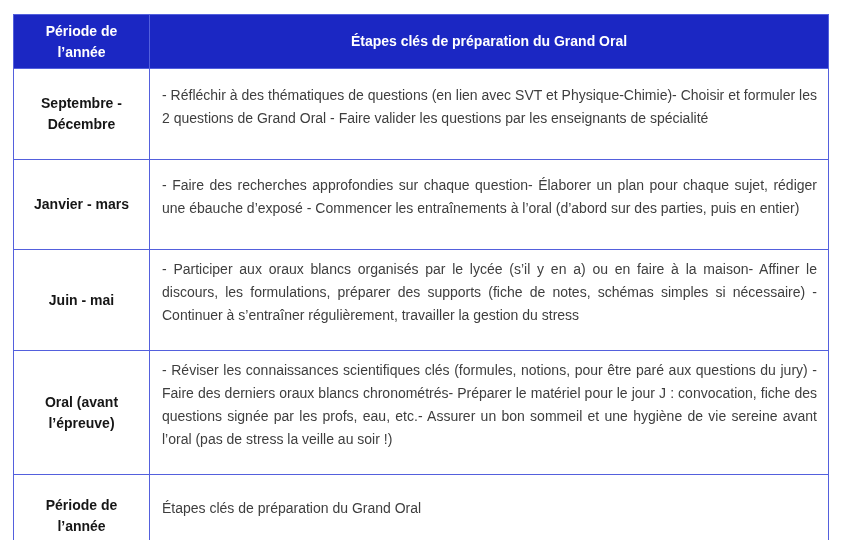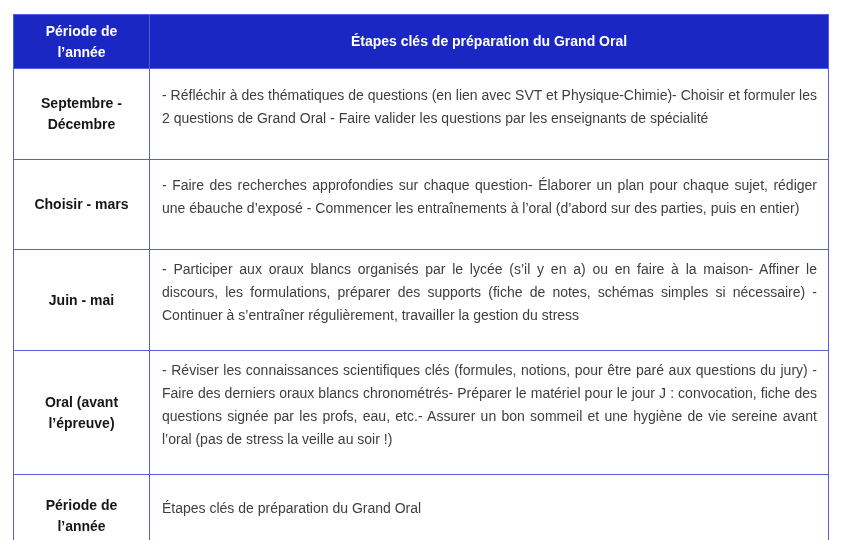--- a/index.html
+++ b/index.html
@@ -83,21 +83,21 @@
         <th class="header-cell">Période de l’année</th>
         <th class="header-cell">Étapes clés de préparation du Grand Oral</th>
       </tr>
     </thead>
     <tbody>
       <tr class="row-1">
         <td class="period-cell">Septembre - Décembre</td>
         <td class="steps-cell">- Réfléchir à des thématiques de questions (en lien avec SVT et Physique-Chimie)- Choisir et formuler les 2 questions de Grand Oral - Faire valider les questions par les enseignants de spécialité</td>
       </tr>
       <tr class="row-2">
-        <td class="period-cell">Choisir - mars</td>
+        <td class="period-cell">Janvier - mars</td>
         <td class="steps-cell">- Faire des recherches approfondies sur chaque question- Élaborer un plan pour chaque sujet, rédiger une ébauche d’exposé - Commencer les entraînements à l’oral (d’abord sur des parties, puis en entier)</td>
       </tr>
       <tr class="row-3">
         <td class="period-cell">Juin - mai</td>
         <td class="steps-cell">- Participer aux oraux blancs organisés par le lycée (s’il y en a) ou en faire à la maison- Affiner le discours, les formulations, préparer des supports (fiche de notes, schémas simples si nécessaire) - Continuer à s’entraîner régulièrement, travailler la gestion du stress</td>
       </tr>
       <tr class="row-4">
         <td class="period-cell">Oral (avant l’épreuve)</td>
         <td class="steps-cell">- Réviser les connaissances scientifiques clés (formules, notions, pour être paré aux questions du jury) - Faire des derniers oraux blancs chronométrés- Préparer le matériel pour le jour J : convocation, fiche des questions signée par les profs, eau, etc.- Assurer un bon sommeil et une hygiène de vie sereine avant l’oral (pas de stress la veille au soir !)</td>
       </tr>

